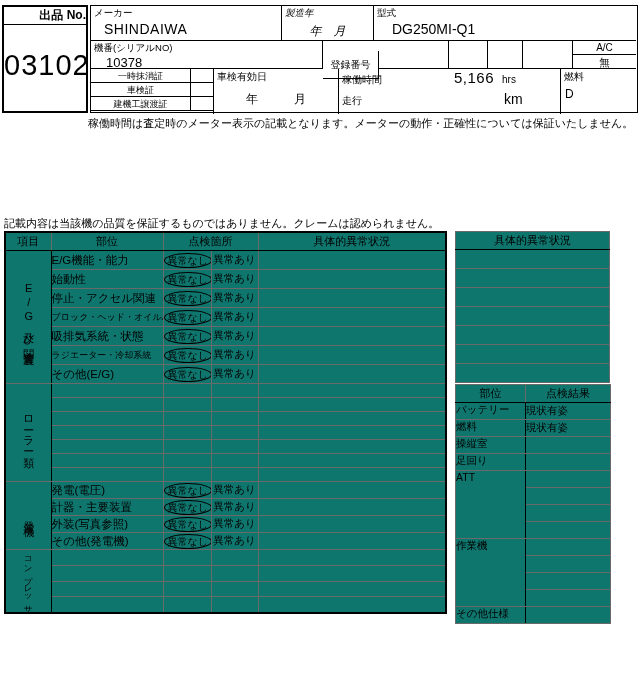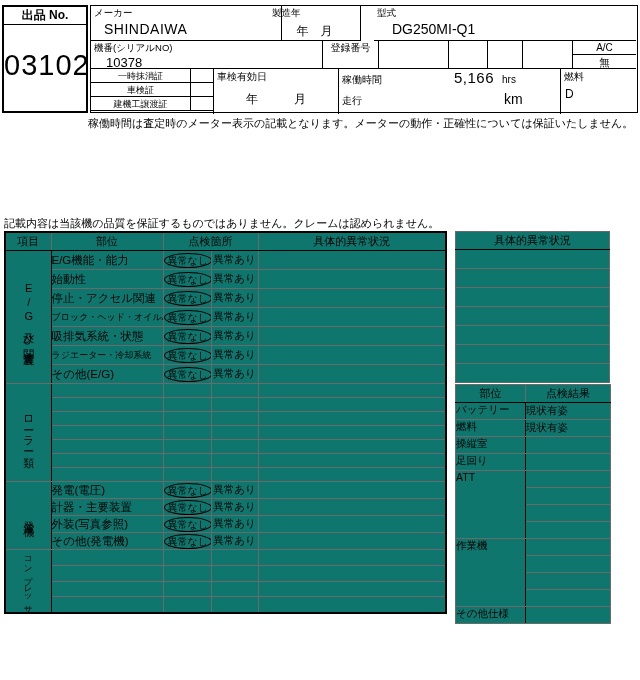--- a/index.html
+++ b/index.html
@@ -1,21 +1,21 @@
 <!DOCTYPE html>
 <html><head>
 <meta charset="utf-8">
 <style>
   html,body{margin:0;padding:0;background:#fff;}
   body{width:640px;height:680px;font-family:"Liberation Sans","DejaVu Sans",sans-serif;color:#000;}
   .page{position:relative;width:640px;height:680px;background:#fff;overflow:hidden;}
 
   
   .lot-box{position:absolute;left:2px;top:5px;width:86px;height:108px;border:2px solid #000;box-sizing:border-box;background:#fff;}
-  .lot-label{height:17px;line-height:17px;border-bottom:1px solid #000;text-align:center;font-size:12px;font-weight:bold;}
+  .lot-label{height:17px;line-height:17px;border-bottom:1px solid #000;text-align:right;font-size:12px;font-weight:bold;}
   .lot-value{text-align:center;font-size:29px;margin-top:24px;letter-spacing:1px;}
 
   
   .hdr{position:absolute;left:90px;top:5px;width:548px;height:108px;border:1.5px solid #000;box-sizing:border-box;}
   .cell{position:absolute;box-sizing:border-box;border-right:1px solid #000;border-bottom:1px solid #000;overflow:hidden;}
   .lbl{font-size:9.5px;padding:1px 3px 0 3px;white-space:nowrap;}
   .noR{border-right:none;}
   .noB{border-bottom:none;}
 
   .note1{position:absolute;left:88px;top:116px;font-size:11px;white-space:nowrap;}
@@ -65,34 +65,34 @@
     <div class="lot-label">出品 No.</div>
     <div class="lot-value">03102</div>
   </div>
 
   <div class="hdr">
 
     <div class="cell" style="left:0;top:0;width:191px;height:35px;">
       <div class="lbl">メーカー</div>
       <div style="font-size:14px;padding-left:13px;margin-top:1px;letter-spacing:.5px;">SHINDAIWA</div>
     </div>
-    <div class="cell" style="left:178px;top:0;width:92px;height:35px;">
+    <div class="cell" style="left:191px;top:0;width:92px;height:35px;font-style:italic;">
       <div class="lbl">製造年</div>
       <div style="font-size:12px;text-align:center;margin-top:3px;">年　月</div>
     </div>
     <div class="cell noR" style="left:283px;top:0;width:262px;height:35px;">
       <div class="lbl">型式</div>
       <div style="font-size:14px;padding-left:18px;margin-top:1px;">DG250MI-Q1</div>
     </div>
 
     <div class="cell" style="left:0;top:35px;width:232px;height:28px;">
       <div class="lbl">機番(シリアルNO)</div>
       <div style="font-size:13px;padding-left:15px;">10378</div>
     </div>
-    <div class="cell" style="left:232px;top:35px;width:56px;height:28px;display:flex;justify-content:center;font-family:Liberation Mono, monospace;">
+    <div class="cell" style="left:232px;top:45px;width:56px;height:28px;display:flex;align-items:center;justify-content:center;font-family:Liberation Mono, monospace;">
       <span style="font-size:10px;">登録番号</span>
     </div>
     <div class="cell" style="left:288px;top:35px;width:70px;height:28px;"></div>
     <div class="cell" style="left:358px;top:35px;width:39px;height:28px;"></div>
     <div class="cell" style="left:397px;top:35px;width:35px;height:28px;"></div>
     <div class="cell" style="left:432px;top:35px;width:50px;height:28px;"></div>
     <div class="cell noR" style="left:482px;top:35px;width:63px;height:28px;">
       <div style="height:13px;line-height:13px;border-bottom:1px solid #000;text-align:center;font-size:10px;">A/C</div>
       <div style="height:14px;line-height:14px;text-align:center;font-size:10.5px;">無</div>
     </div>

